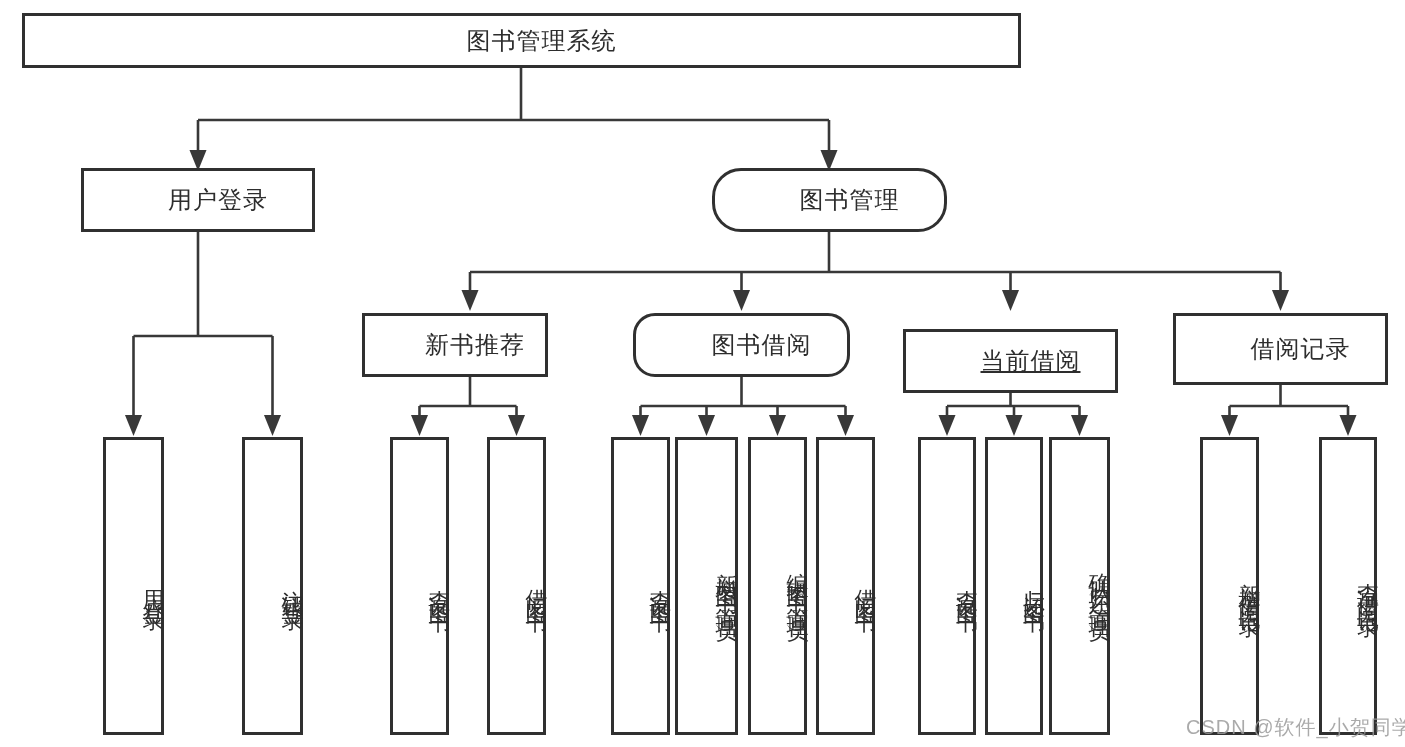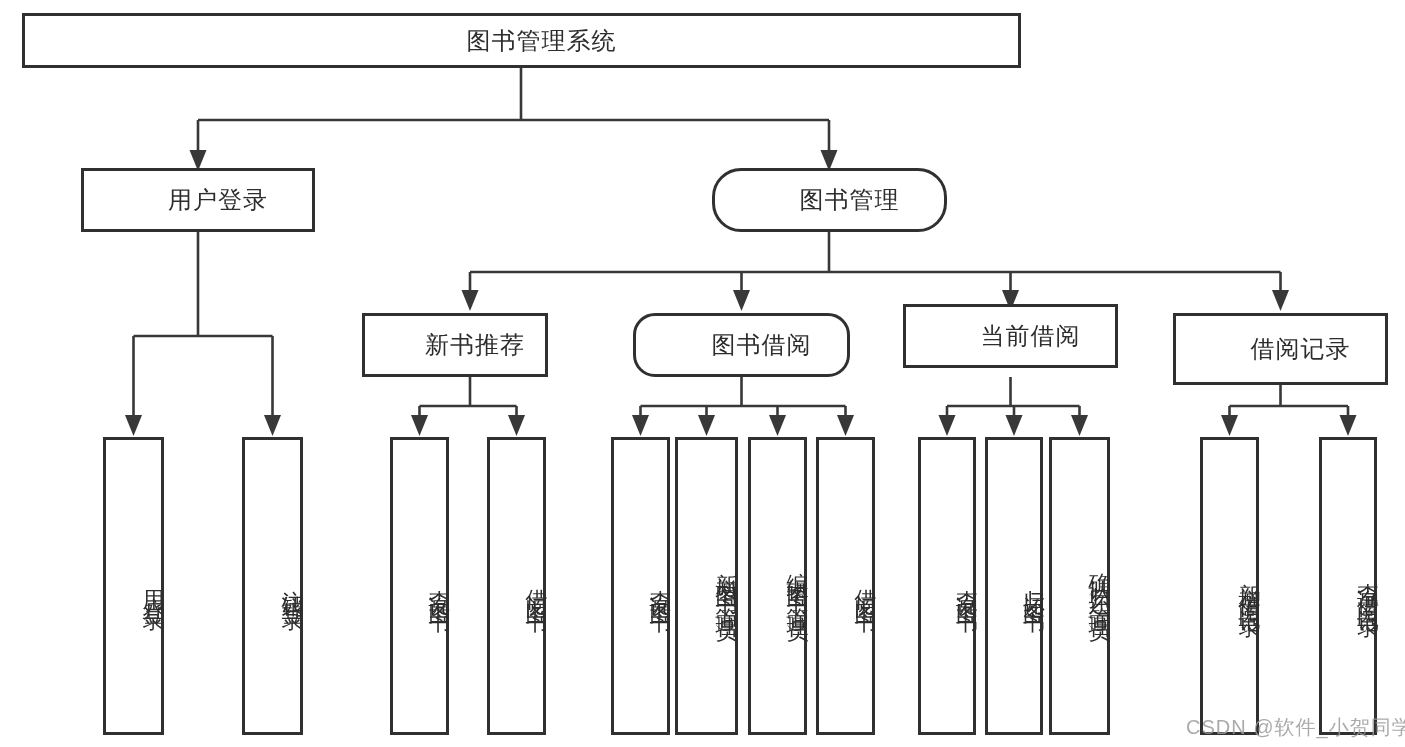--- a/index.html
+++ b/index.html
@@ -100,21 +100,21 @@
     <polygon points="1339.5,415 1356.5,415 1348,436"></polygon>
   </svg>
 
   <div class="box hbox" style="left:22px; top:13px; width:999px; height:55px;">图书管理系统</div>
 
   <div class="box hbox" style="left:81px; top:168px; width:234px; height:64px;">用户登录</div>
   <div class="box hbox" style="left:712px; top:168px; width:235px; height:64px;border-radius:29px;">图书管理</div>
 
   <div class="box hbox" style="left:362px; top:313px; width:186px; height:64px;">新书推荐</div>
   <div class="box hbox" style="left:633px; top:313px; width:217px; height:64px;border-radius:22px;">图书借阅</div>
-  <div class="box hbox" style="left:903px; top:304px; width:215px; height:64px;">当前借阅</div>
+  <div class="box hbox" style="left:903px; top:329px; width:215px; height:64px;text-decoration:underline;">当前借阅</div>
   <div class="box hbox" style="left:1173px; top:313px; width:215px; height:72px;">借阅记录</div>
 
   <div class="box vbox" style="left:103px; top:437px; width:61px; height:298px;">用户登录</div>
   <div class="box vbox" style="left:242px; top:437px; width:61px; height:298px;">注销登录</div>
 
   <div class="box vbox" style="left:390px; top:437px; width:59px; height:298px;">查询图书</div>
   <div class="box vbox" style="left:487px; top:437px; width:59px; height:298px;">借阅图书</div>
 
   <div class="box vbox" style="left:611px; top:437px; width:59px; height:298px;">查询图书</div>
   <div class="box vbox" style="left:675px; top:437px; width:63px; height:298px;">新增图书（管理员）</div>

